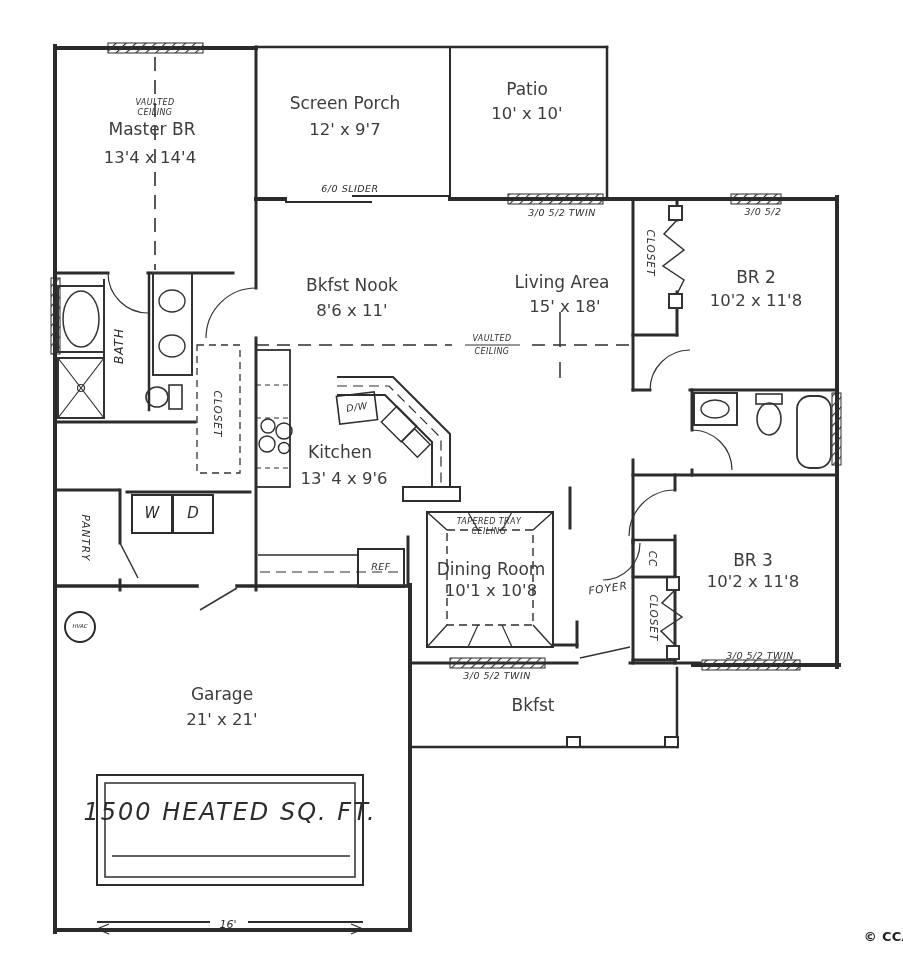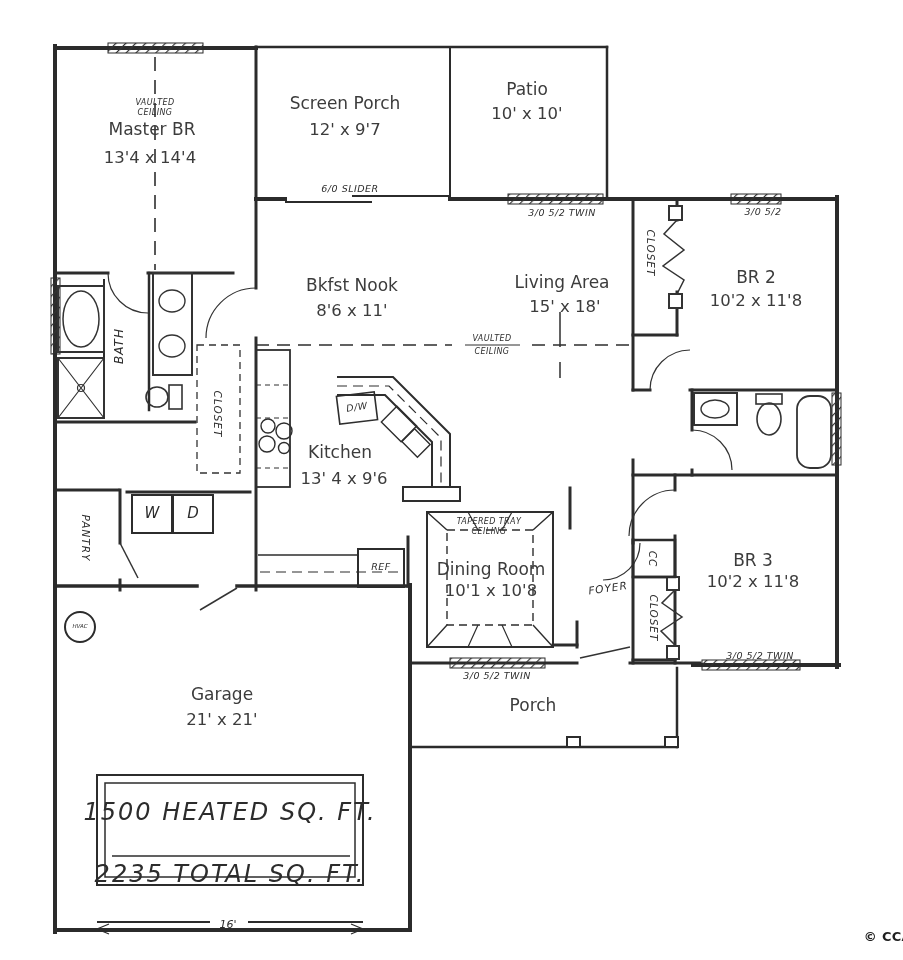--- a/index.html
+++ b/index.html
@@ -268,24 +268,23 @@
   <div class="lbl hand-md rot90" style="left:654px;top:618px;">CLOSET</div>
 
   <div class="lbl room big" style="left:753px;top:560px;">BR 3</div>
   <div class="lbl room" style="left:753px;top:582px;">10'2 x 11'8</div>
 
   <div class="lbl hand" style="left:497px;top:676px;">3/0 5/2 TWIN</div>
   <div class="lbl hand" style="left:760px;top:656px;">3/0 5/2 TWIN</div>
 
   <div class="lbl hvac" style="left:80px;top:627px;">HVAC</div>
 
-  <div class="lbl room big" style="left:533px;top:705px;">Porch</div>
+  <div class="lbl room big" style="left:533px;top:705px;">Bkfst</div>
 
   <div class="lbl room big" style="left:222px;top:694px;">Garage</div>
   <div class="lbl room" style="left:222px;top:720px;">21' x 21'</div>
 
   <div class="lbl arch" style="left:230px;top:812px;">1500 HEATED SQ. FT.</div>
-  <div class="lbl arch" style="left:230px;top:874px;">2235 TOTAL SQ. FT.</div>
 
   <div class="lbl dim" style="left:228px;top:924px;">16'</div>
 
   <div class="lbl copyright" style="left:864px;top:936px;margin-left:29px;">© CCAR</div>
 </div>
 
 </body></html>

